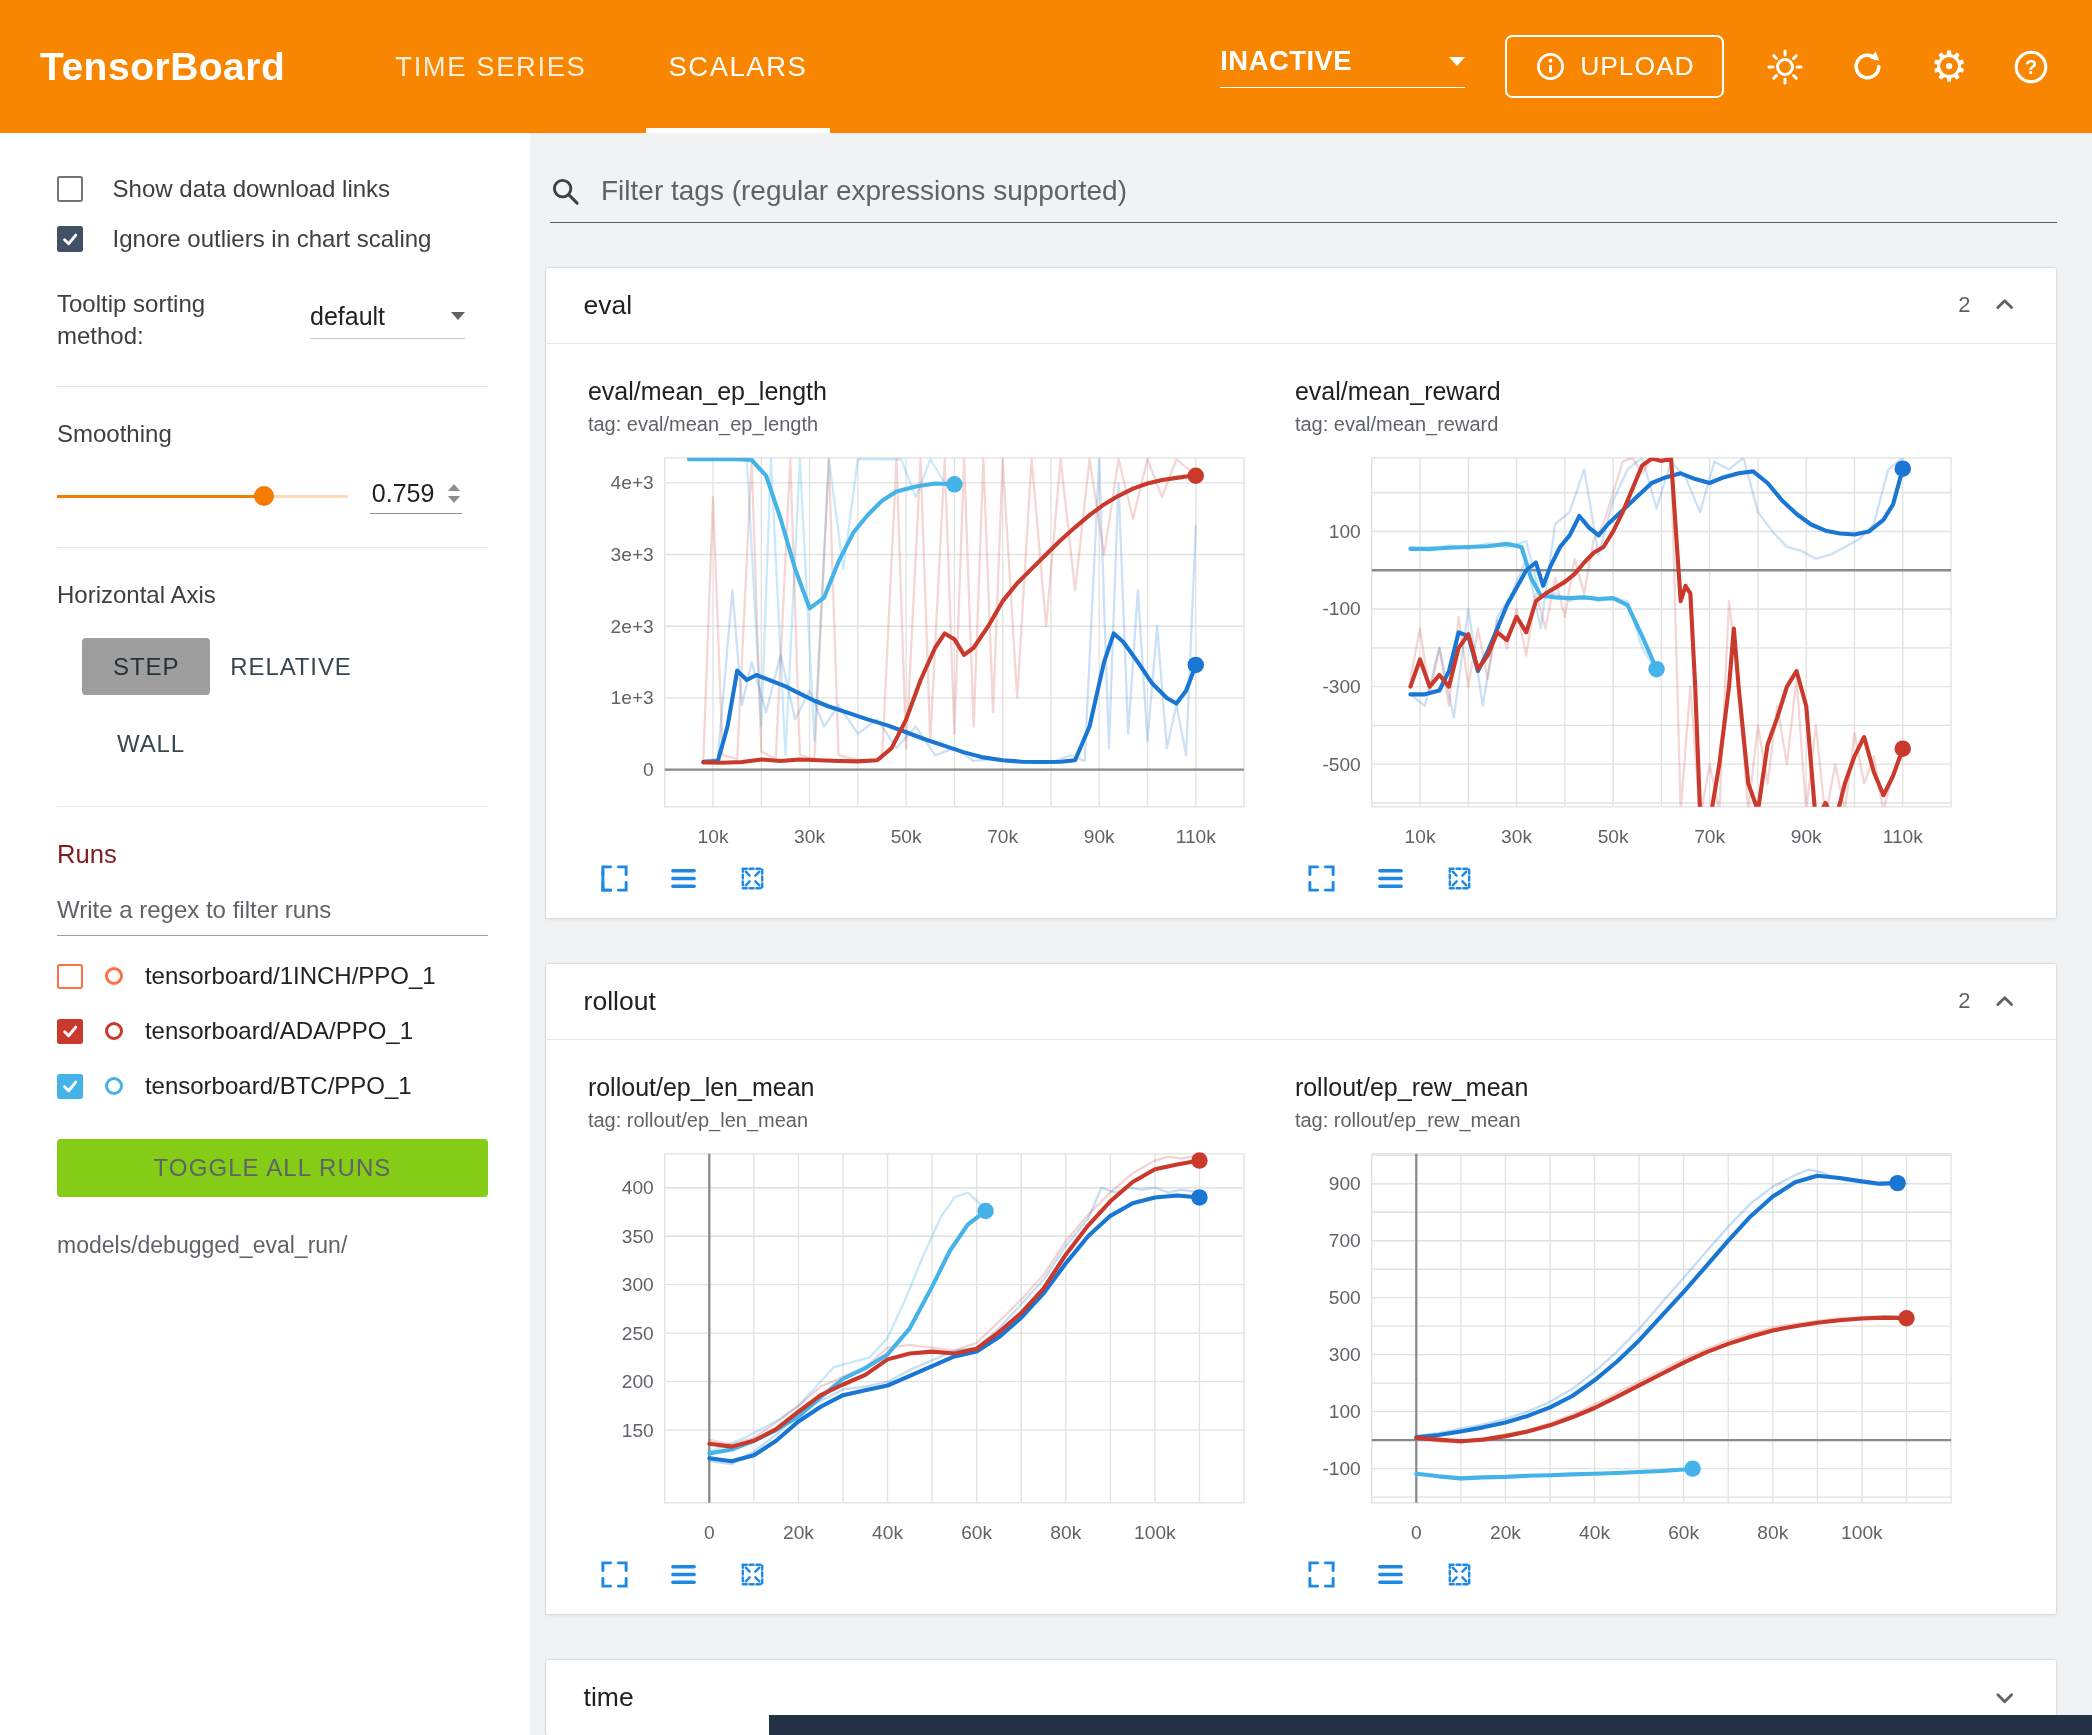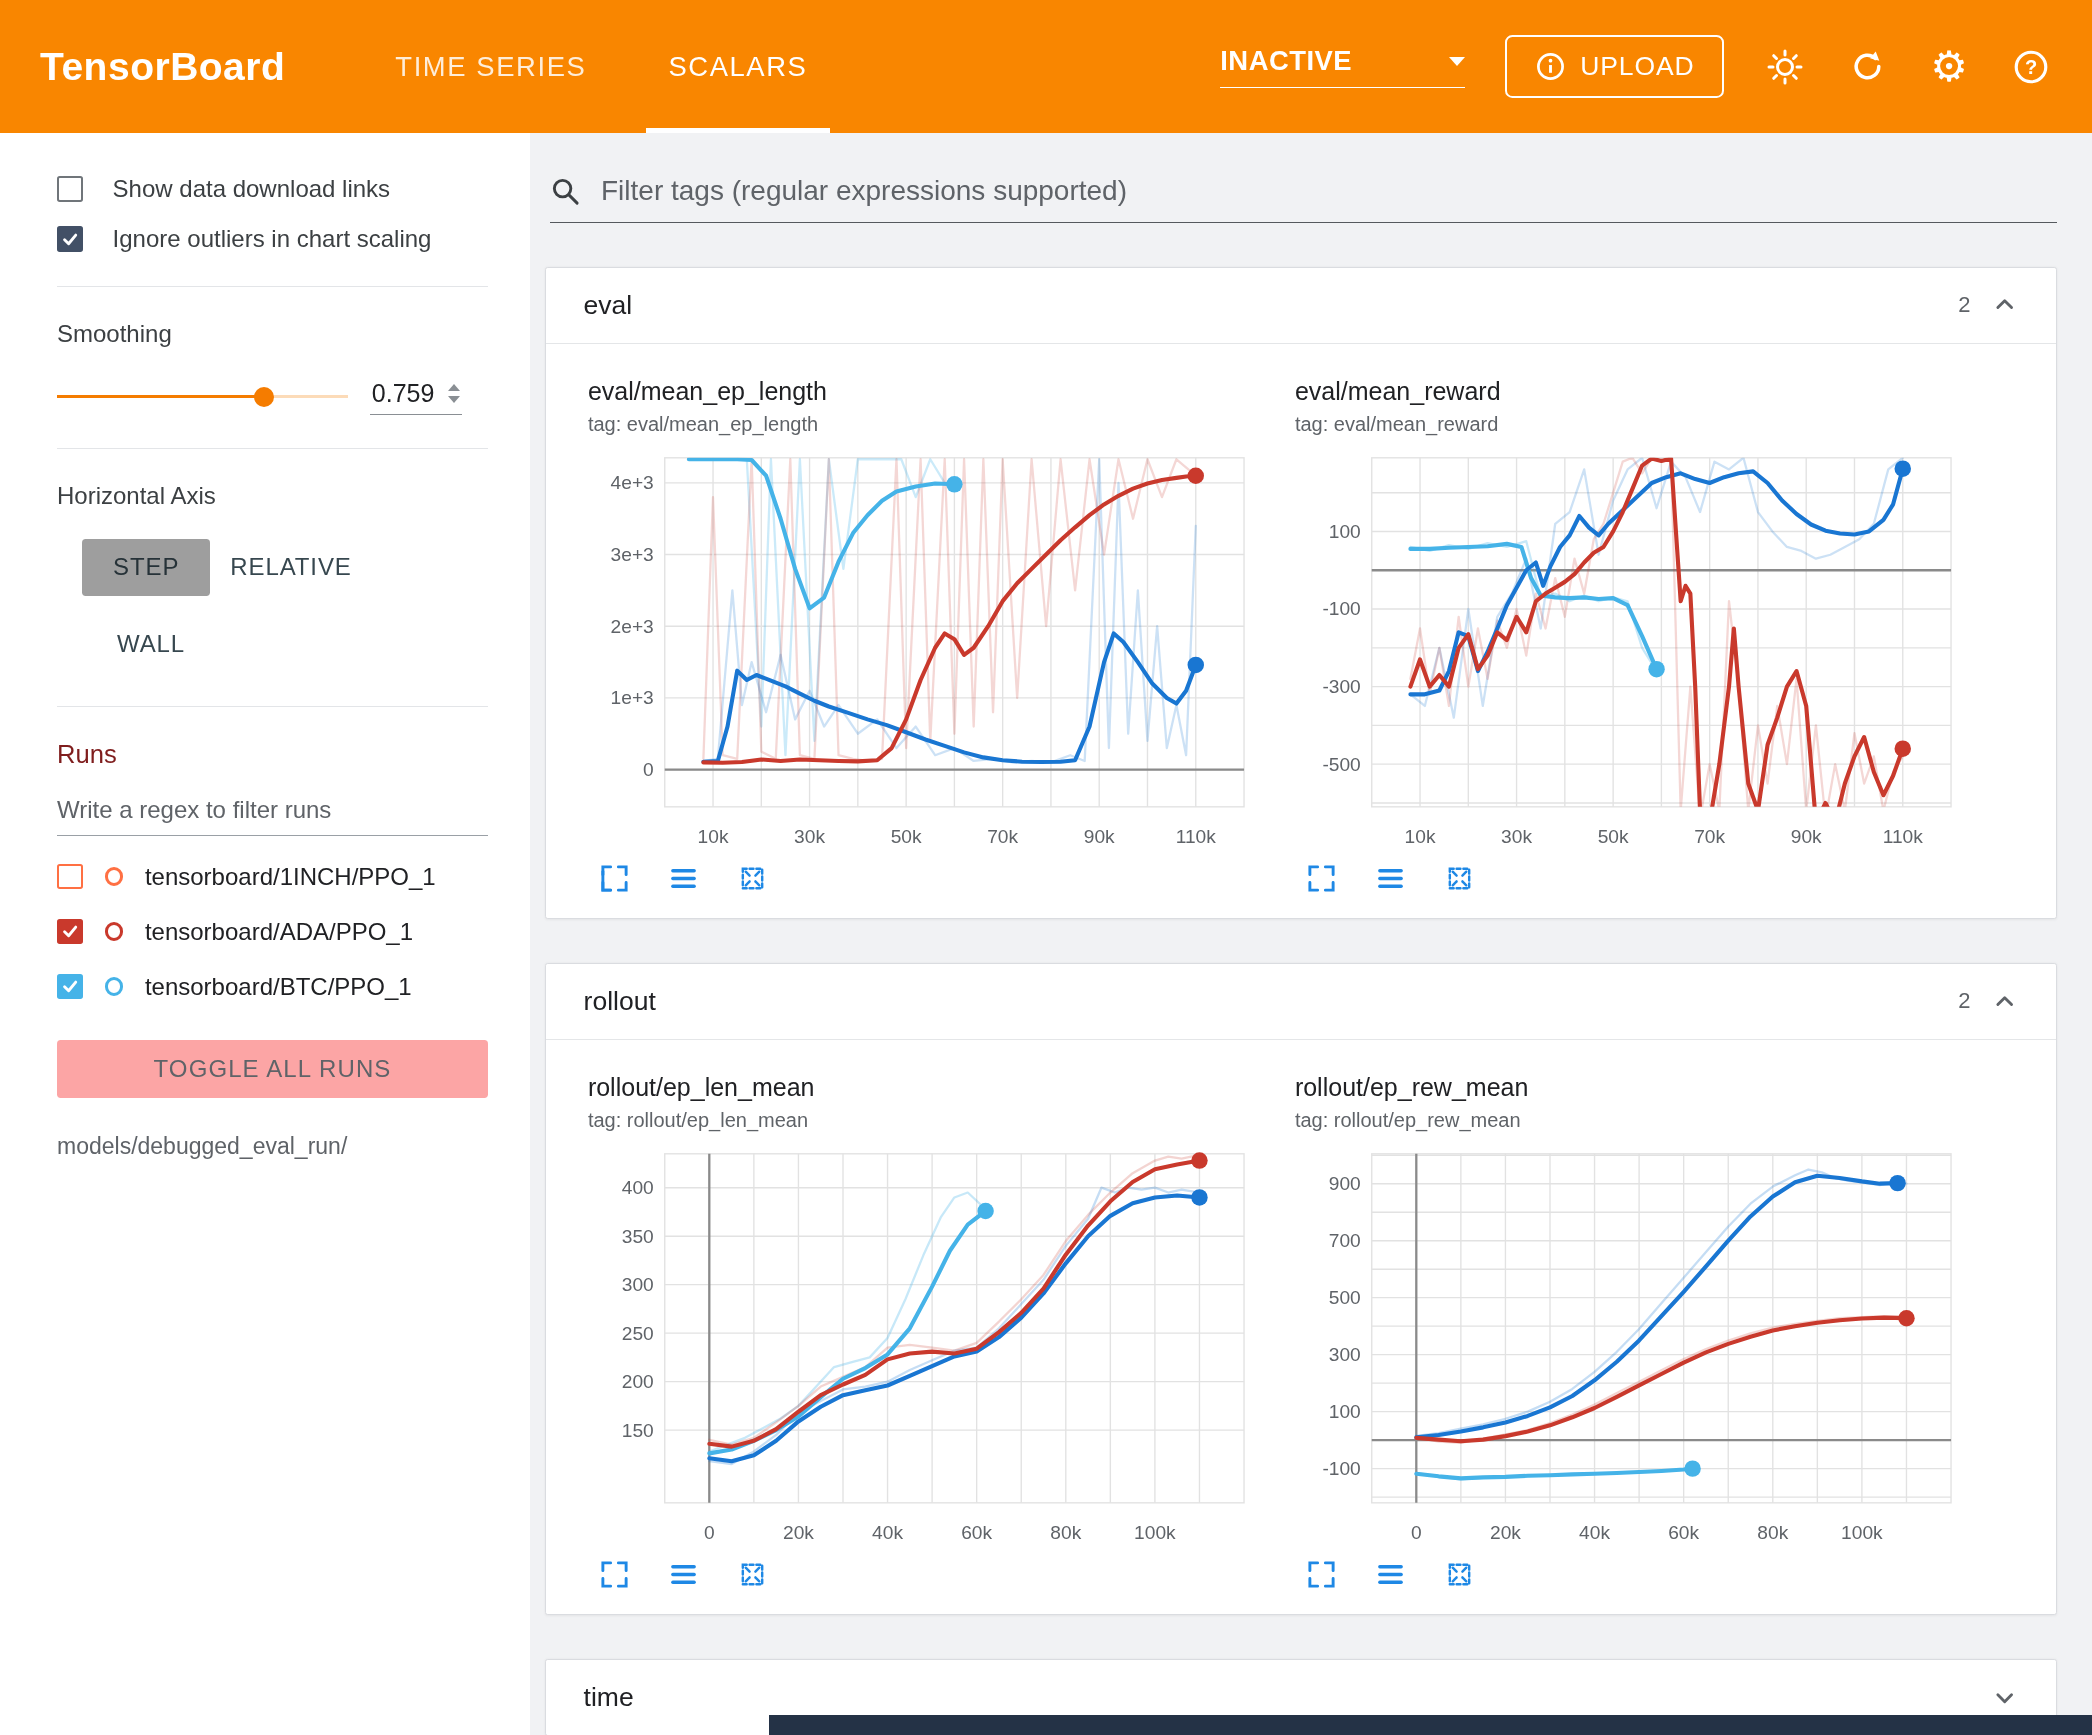--- a/index.html
+++ b/index.html
@@ -59,21 +59,21 @@
   .axis-btn.plain{padding:14.6px 20px;}
   .wall-row{margin-top:20px;padding-left:40px;}
   .runs-heading{font-size:25.6px;color:#7f1d1d;}
   .runs-filter{margin-top:27.4px;border-bottom:1.4px solid #9aa0a6;padding-bottom:11px;font-size:24px;color:#5f6368;width:431px;cursor:text;}
   .run-list{margin-top:12.8px;}
   .run-row{display:flex;align-items:center;gap:22px;height:55px;font-size:24px;color:#202124;cursor:pointer;}
   .run-cb{width:25.6px;height:25.6px;border:2.7px solid #999;border-radius:2.7px;display:grid;place-items:center;flex:none;}
   .run-cb svg{width:18.3px;height:18.3px;}
   .run-ring{width:18.3px;height:18.3px;border:3.7px solid #999;border-radius:50%;background:#fff;flex:none;}
   .run-label{white-space:nowrap;overflow:hidden;text-overflow:ellipsis;}
-  .toggle-all{margin-top:25.6px;width:431px;height:58px;background:#fca5a5;border:none;border-radius:3.7px;
+  .toggle-all{margin-top:25.6px;width:431px;height:58px;background:#84cc16;border:none;border-radius:3.7px;
     font-size:24px;letter-spacing:1.1px;color:#5f6368;font-family:inherit;cursor:pointer;}
   .runs-footer{margin-top:35px;font-size:23px;color:#5f6368;}
 
   
   .main{position:absolute;top:133px;left:530px;right:0;bottom:0;background:#f1f2f4;overflow:hidden;}
   .filter-row{display:flex;align-items:center;gap:20px;margin:42px 35px 0 20px;border-bottom:1.8px solid #55595d;padding-bottom:14.6px;}
   .filter-placeholder{font-size:28px;color:#5f6368;}
   .card{margin:44px 35px 0 14.6px;background:#fff;border:0.9px solid #dadce0;border-radius:2.7px;box-shadow:0 0.9px 2.7px rgba(0,0,0,.06);}
   .card-header{display:flex;align-items:center;height:75px;padding:16px 38px;cursor:pointer;}
   .card-title{font-size:26.5px;color:#202124;}
@@ -156,20 +156,27 @@
 
     <div class="cb-row">
       <span class="cb checked">
         <svg viewBox="0 0 18 18" fill="none">
             <polyline points="3.5,9.5 7.5,13.5 14.5,5" stroke="#fff" stroke-width="2.8" stroke-linecap="round" stroke-linejoin="round"></polyline>
           </svg>
       </span>
       <span>Ignore outliers in chart scaling</span>
     </div>
 
+    <div class="tooltip-row">
+      <div class="tt-label">Tooltip sorting method:</div>
+      <div class="tt-select">
+        <span>default</span>
+        <span class="caret-gray"></span>
+      </div>
+    </div>
 
     <div class="divider"></div>
 
     <div class="section-label">Smoothing</div>
     <div class="slider-row">
       <div class="slider">
         <div class="slider-track"></div>
         <div class="slider-fill" style="width: 71%;"></div>
         <div class="slider-knob" style="left: calc(71% - 10px);"></div>
       </div>

